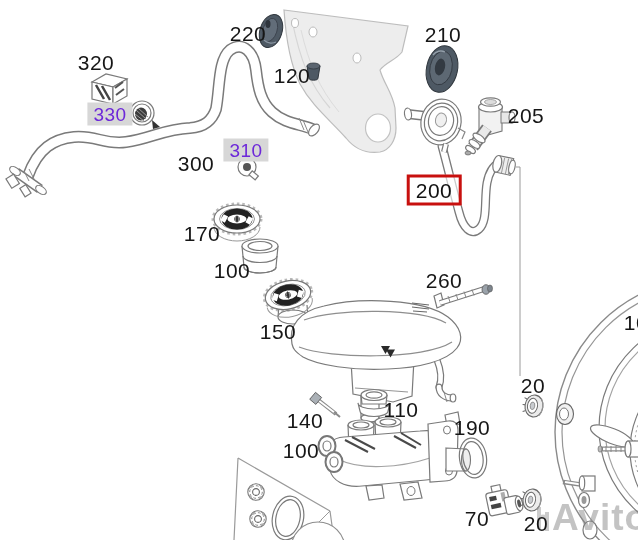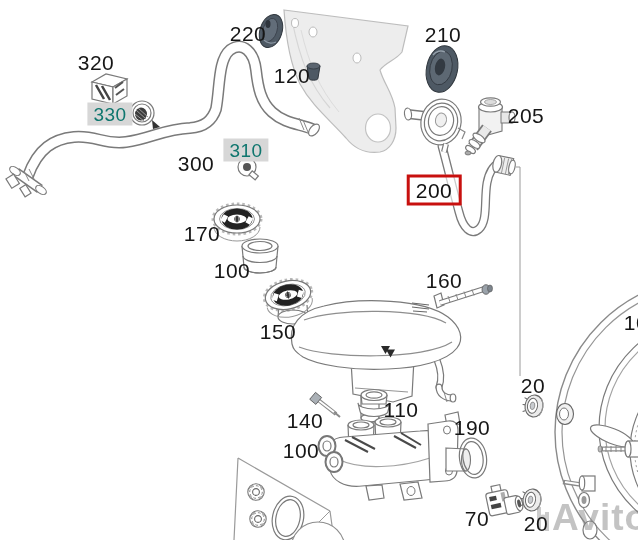--- a/index.html
+++ b/index.html
@@ -1,21 +1,21 @@
 <!DOCTYPE html>
 <html><head>
 <meta charset="utf-8">
 <style>
   html,body{margin:0;padding:0;background:#fff;}
   .stage{position:relative;width:638px;height:540px;overflow:hidden;background:#fff;
          font-family:"Liberation Sans",sans-serif;}
   .stage svg{position:absolute;left:0;top:0;}
   .lbl{position:absolute;transform:translate(-50%,-50%);font-size:21px;color:#161616;
        letter-spacing:.5px;white-space:nowrap;line-height:1;}
-  .lbl.grey{background:#d7d7d7;color:#0f766e;font-size:19px;padding:2px 6px;}
+  .lbl.grey{background:#d7d7d7;color:#6d28d9;font-size:19px;padding:2px 6px;}
   .lbl.red{border:3px solid #c8100e;padding:2px 6px;color:#111;background:rgba(255,255,255,.6);}
   .lbl.balloon{color:#a5a5a5;font-size:17px;}
   .watermark{position:absolute;left:552px;top:497px;font-size:37px;font-weight:bold;
        color:rgba(130,130,130,.48);letter-spacing:1px;}
   
   .s{fill:#fff;stroke:#7a7a7a;stroke-width:1.2;}
   .sn{fill:none;stroke:#7a7a7a;stroke-width:1.2;}
   .to{stroke:#7a7a7a;stroke-width:12;fill:none;stroke-linecap:round;}
   .ti{stroke:#fff;stroke-width:9;fill:none;stroke-linecap:round;}
   .to2{stroke:#7a7a7a;stroke-width:9;fill:none;stroke-linecap:round;}
@@ -337,21 +337,21 @@
   <div class="lbl" style="left:96px;top:62px">320</div>
   <div class="lbl grey" style="left:110px;top:114px">330</div>
   <div class="lbl" style="left:292px;top:75px">120</div>
   <div class="lbl" style="left:443px;top:34px">210</div>
   <div class="lbl" style="left:526px;top:115px">205</div>
   <div class="lbl" style="left:196px;top:163px">300</div>
   <div class="lbl grey" style="left:246px;top:150px">310</div>
   <div class="lbl red" style="left:434px;top:190px">200</div>
   <div class="lbl" style="left:202px;top:233px">170</div>
   <div class="lbl" style="left:232px;top:270px">100</div>
-  <div class="lbl" style="left:444px;top:280px">160</div>
+  <div class="lbl" style="left:444px;top:280px">260</div>
   <div class="lbl" style="left:278px;top:331px">150</div>
   <div class="lbl" style="left:305px;top:420px">140</div>
   <div class="lbl" style="left:401px;top:409px">110</div>
   <div class="lbl" style="left:301px;top:450px">100</div>
   <div class="lbl" style="left:472px;top:427px">190</div>
   <div class="lbl" style="left:533px;top:385px">20</div>
   <div class="lbl" style="left:536px;top:523px">20</div>
   <div class="lbl" style="left:477px;top:518px">70</div>
   <div class="lbl" style="left:636px;top:322px">10</div>
   <div class="lbl balloon" style="left:318px;top:546px">130</div>

